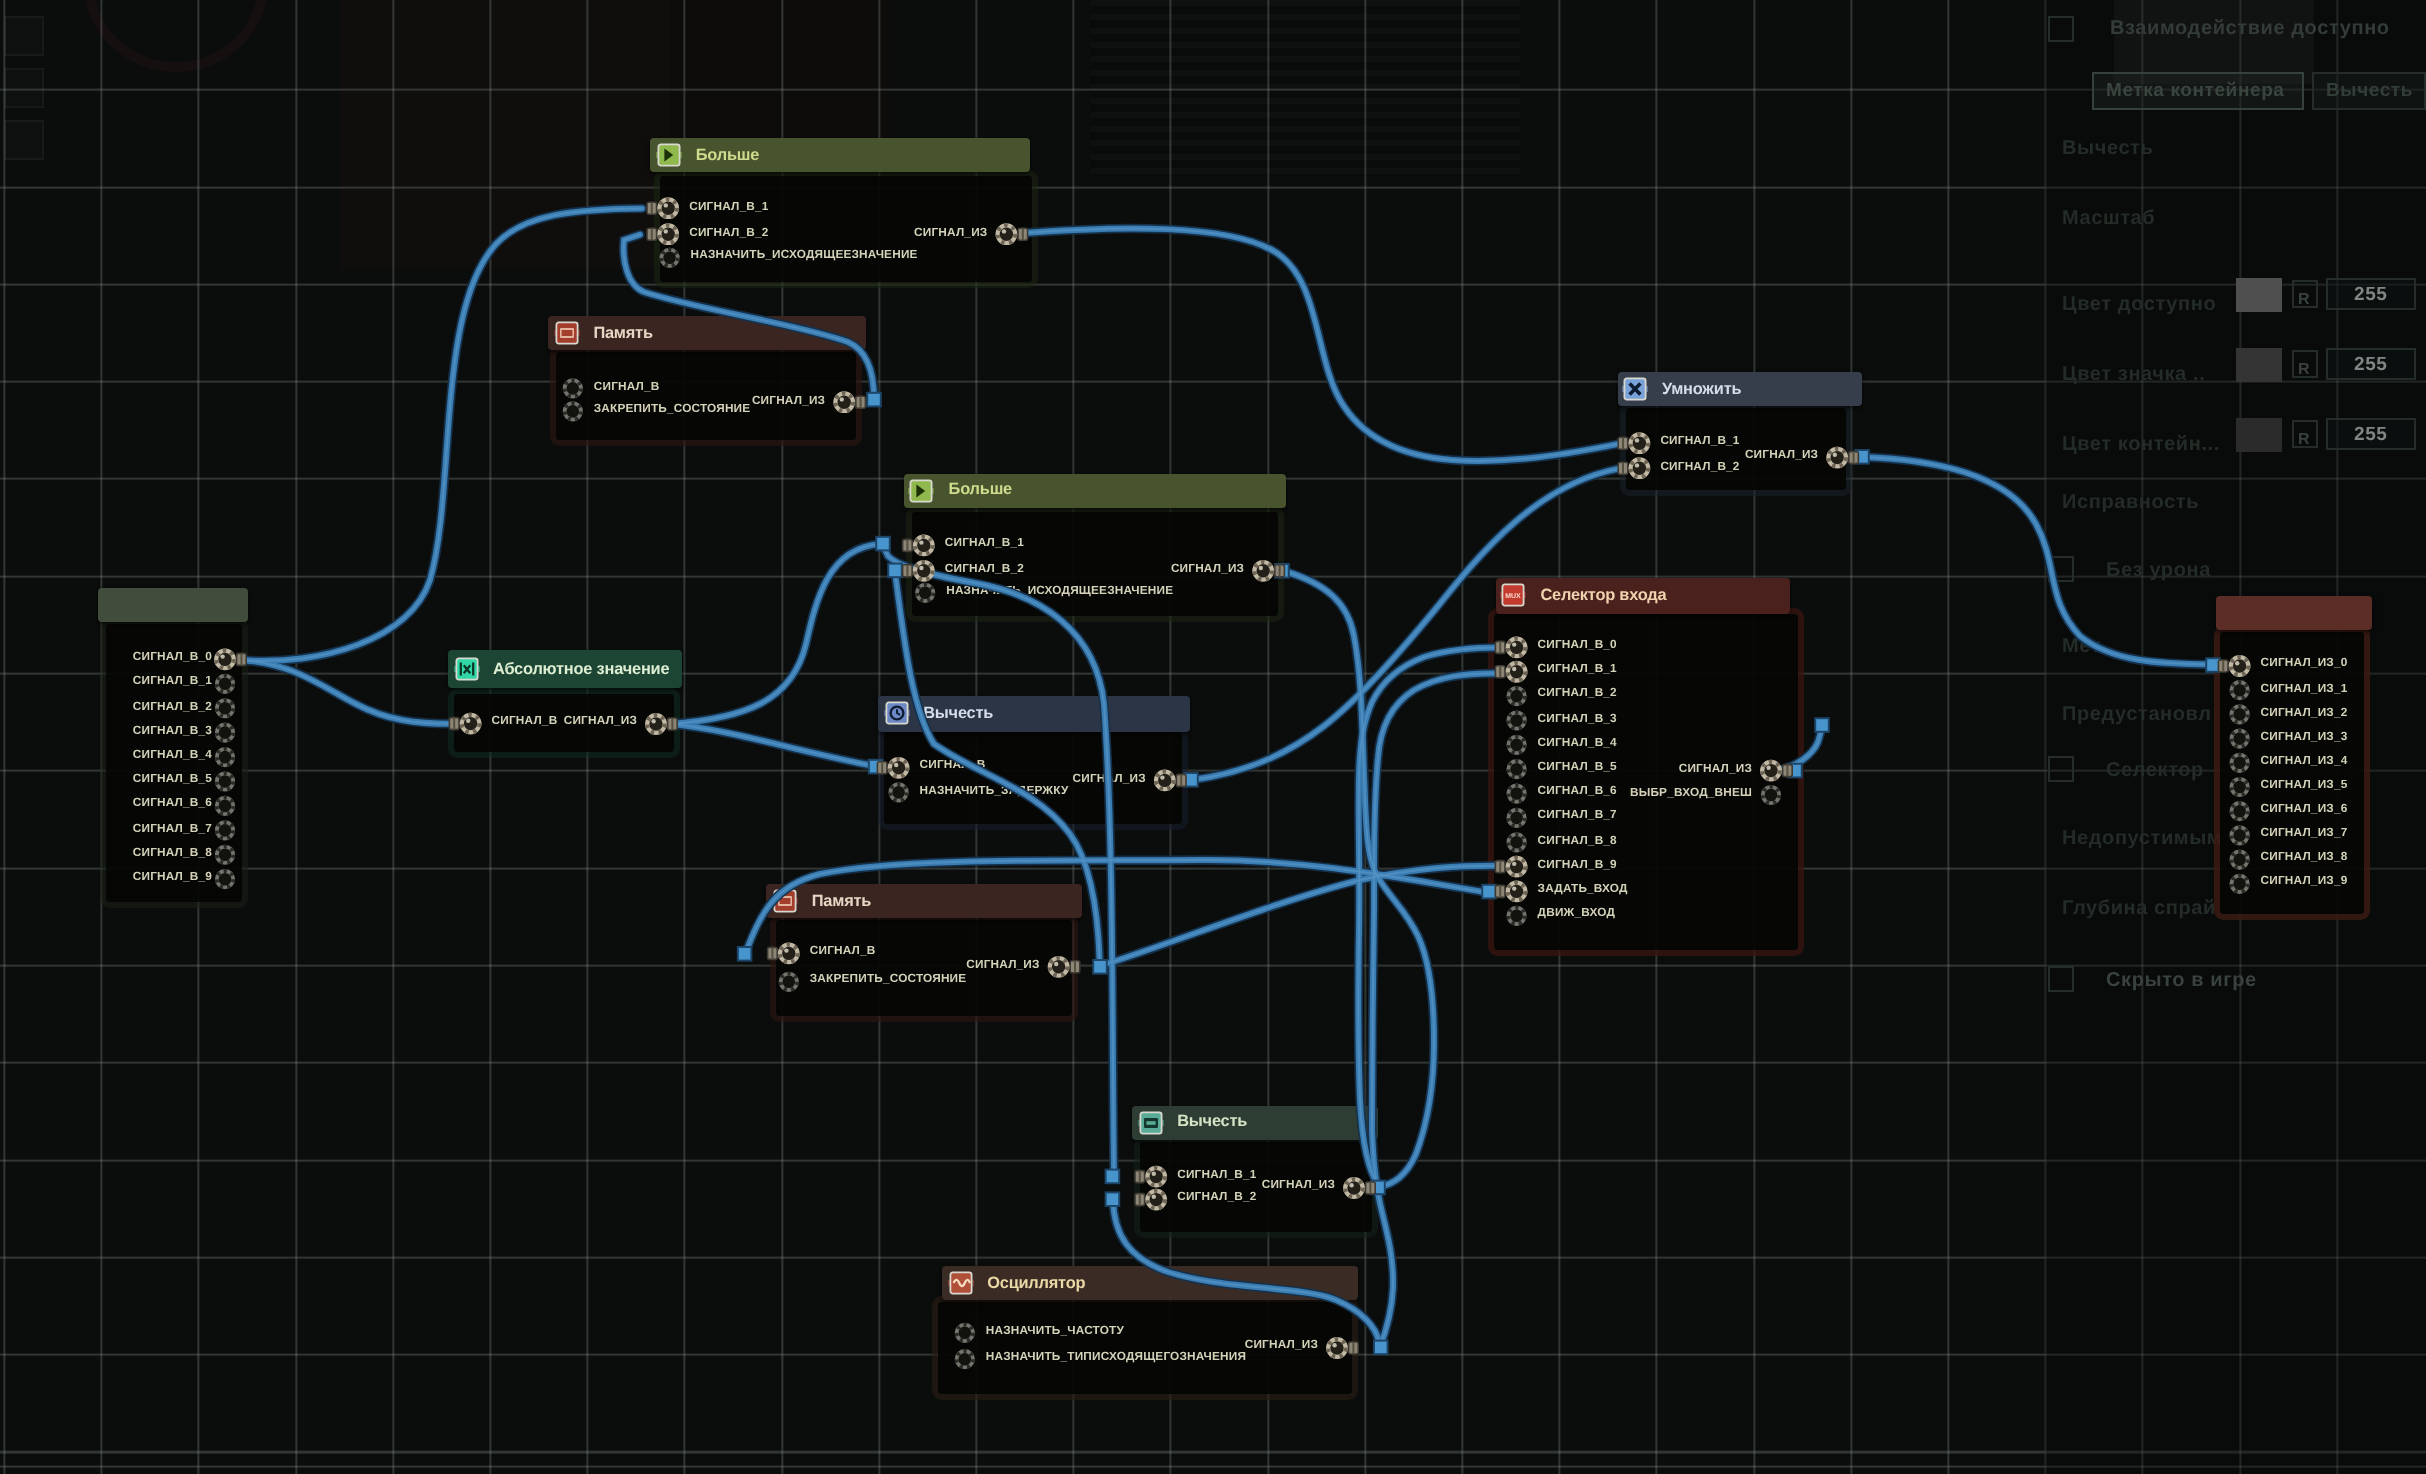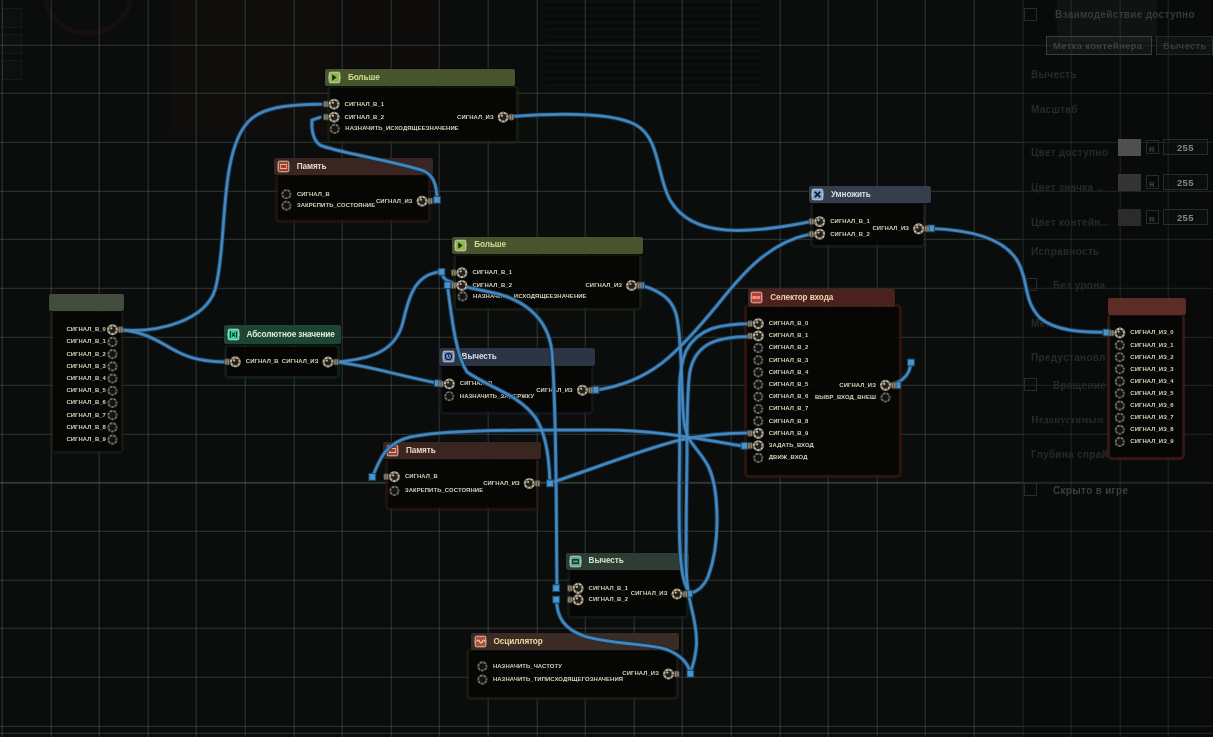--- a/index.html
+++ b/index.html
@@ -55,23 +55,23 @@
 <div class="pan-box" style="left:1146px;top:210px;width:13px;height:14px;"></div>
 <div class="pan-txt" style="left:1149px;top:215px;color:#39423f;font-size:8px;">R</div>
 <div class="pan-box" style="left:1163px;top:209px;width:45px;height:16px;background:rgba(14,18,17,0.5);"></div>
 <div class="pan-txt" style="left:1177px;top:212px;color:#7f8783;font-size:9.5px;">255</div>
 <div class="pan-txt" style="left:1031px;top:246px;font-size:10px;">Исправность</div>
 <div class="pan-box" style="left:1024px;top:278px;width:13px;height:13px;"></div>
 <div class="pan-txt" style="left:1053px;top:280px;font-size:10px;text-align:center;">Без урона</div>
 <div class="pan-txt" style="left:1031px;top:318px;font-size:10px;">Мет</div>
 <div class="pan-txt" style="left:1031px;top:352px;font-size:10px;">Предустановл</div>
 <div class="pan-box" style="left:1024px;top:378px;width:13px;height:13px;"></div>
-<div class="pan-txt" style="left:1053px;top:380px;font-size:10px;">Вращение</div>
+<div class="pan-txt" style="left:1053px;top:380px;font-size:10px;">Селектор</div>
 <div class="pan-txt" style="left:1185px;top:380px;font-size:10px;padding-left:36px;">в ряд</div>
-<div class="pan-txt" style="left:1031px;top:414px;font-size:10px;font-family:Liberation Serif, serif;">Недопустимым</div>
+<div class="pan-txt" style="left:1031px;top:414px;font-size:10px;">Недопустимым</div>
 <div class="pan-txt" style="left:1031px;top:449px;font-size:10px;">Глубина спрай</div>
 <div class="pan-box" style="left:1024px;top:483px;width:13px;height:13px;"></div>
 <div class="pan-txt" style="left:1053px;top:485px;color:#39423f;font-size:10px;">Скрыто в игре</div>
 <div class="node-body" style="left:53.4px;top:311.9px;width:67.2px;height:139.2px;box-shadow:0 0 0 3px rgba(25,32,22,0.55);"></div>
 <div class="node-hdr" style="left:49.3px;top:294.3px;width:75.0px;height:16.4px;background:#414c3c;box-shadow:0 1px 2px rgba(0,0,0,0.6);"></div>
 <div class="node-body" style="left:1109.5px;top:315.5px;width:72.9px;height:141.0px;box-shadow:0 0 0 3px rgba(62,26,19,0.8);"></div>
 <div class="node-hdr" style="left:1107.9px;top:297.7px;width:78.1px;height:17.1px;background:#5c2d26;box-shadow:0 1px 2px rgba(0,0,0,0.6);"></div>
 <div class="node-body" style="left:329.5px;top:87.6px;width:186.5px;height:53.1px;box-shadow:0 0 0 3px rgba(30,38,18,0.55);"></div>
 <div class="node-hdr" style="left:325.4px;top:68.7px;width:189.5px;height:17.6px;background:#47542e;box-shadow:0 1px 2px rgba(0,0,0,0.6);"></div>
 <svg class="icon" style="left:327.9px;top:71.0px;" viewBox="0 0 13 13">

